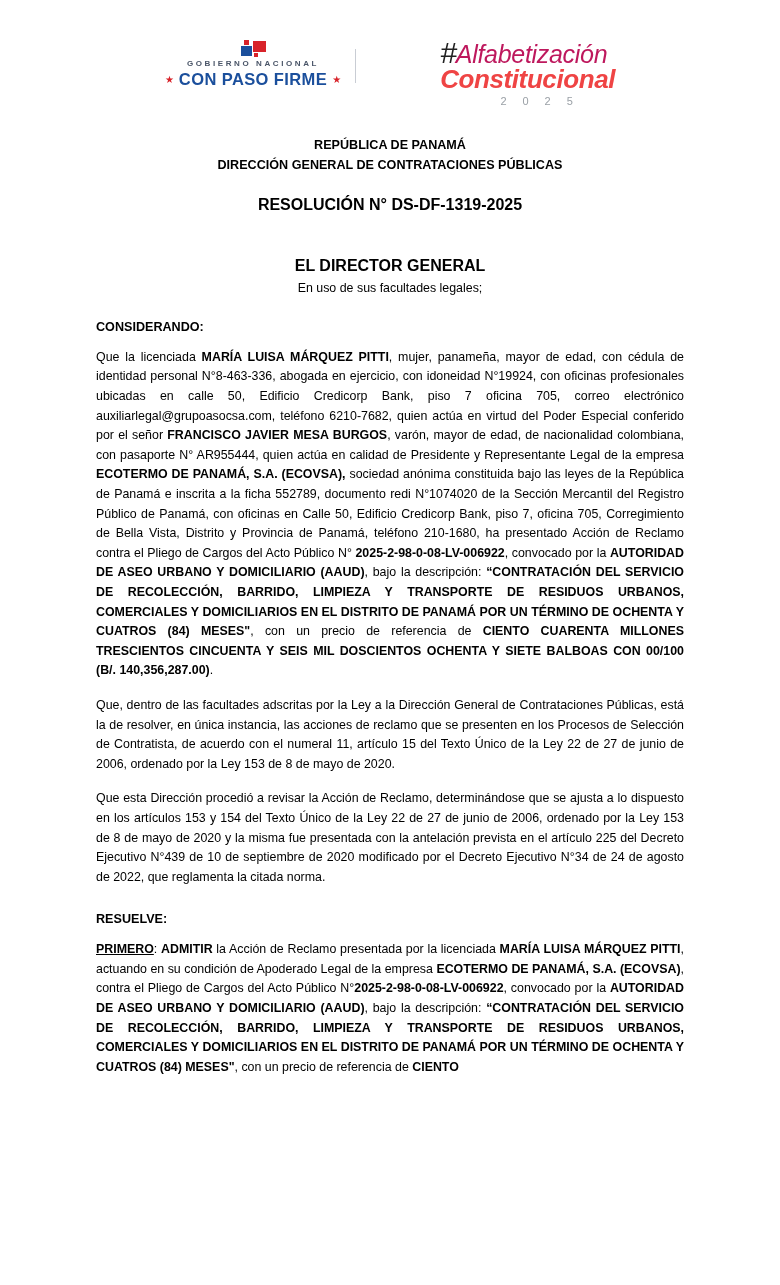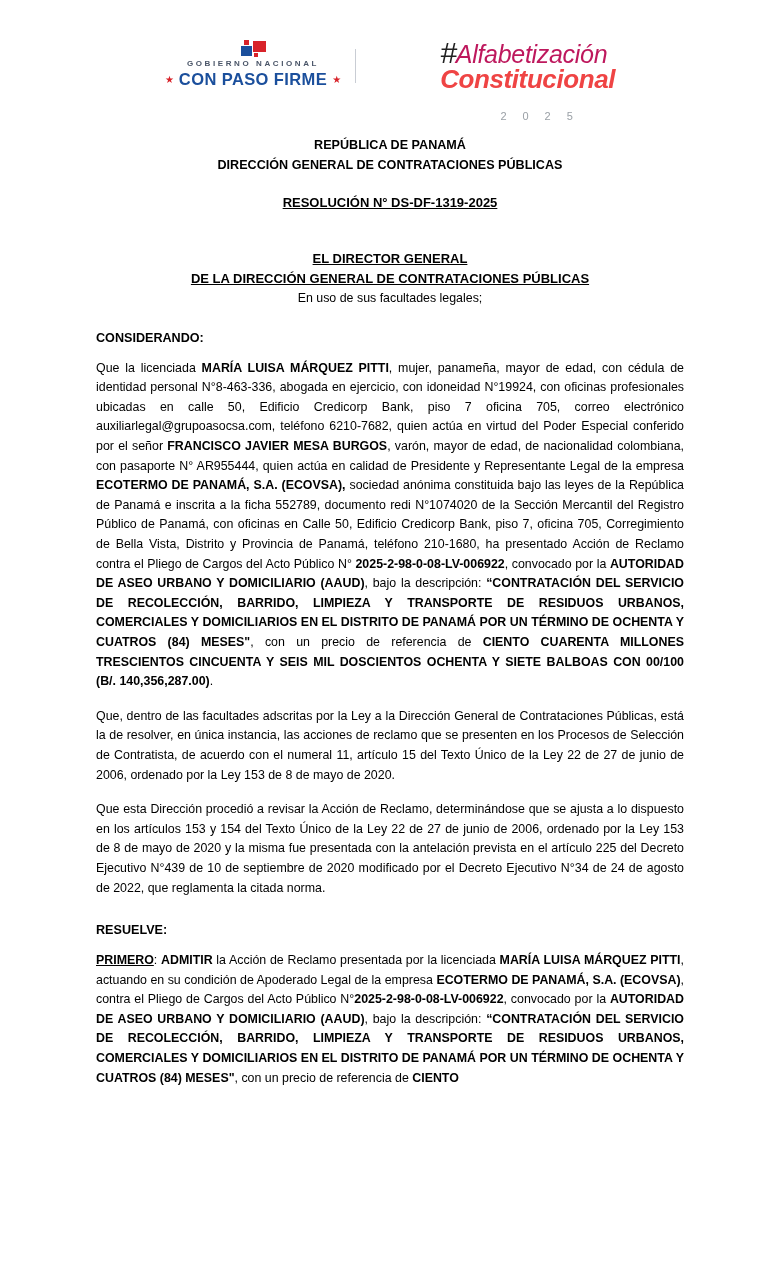--- a/index.html
+++ b/index.html
@@ -156,45 +156,44 @@
     font-weight: bold;
     color: #ef4444;
     line-height: 1;
     letter-spacing: -0.4px;
   }
   .alfa-year {
     text-align: center;
     font-size: 11px;
     letter-spacing: 16px;
     color: #9aa0a6;
-    margin-top: 18px;
+    margin-top: 3px;
     padding-left: 34px;
   }
 
   
   .doc {
     padding: 0 96px;
     box-sizing: border-box;
   }
   .ctr {
     text-align: center;
   }
   .b {
     font-weight: bold;
   }
   .t-title {
     font-size: 12.6px;
     font-weight: bold;
     line-height: 1.55;
   }
   .t-sub {
-    font-size: 13px;
+    font-size: 16px;
     font-weight: bold;
     line-height: 1.55;
-    text-decoration: underline;
   }
   .t-norm {
     font-size: 12.4px;
     line-height: 1.55;
   }
   .sp-18 { height: 18px; }
   .sp-14 { height: 14px; }
   .sp-10 { height: 10px; }
   .sp-22 { height: 22px; }
 
@@ -261,21 +260,20 @@
     <div class="sp-18"></div>
 
     <div class="ctr t-sub">RESOLUCIÓN N° DS-DF-1319-2025</div>
 
     <div class="sp-18"></div>
 
 
     <div class="sp-18"></div>
 
     <div class="ctr t-sub">EL DIRECTOR GENERAL</div>
-    <div class="ctr t-sub">DE LA DIRECCIÓN GENERAL DE CONTRATACIONES PÚBLICAS</div>
     <div class="ctr t-norm">En uso de sus facultades legales;</div>
 
     <div class="sp-22"></div>
 
     <div class="heading-center">CONSIDERANDO:</div>
 
     <div class="sp-14"></div>
 
     <p class="body"><span>Que la licenciada </span><span class="b">MARÍA LUISA MÁRQUEZ PITTI</span><span>, mujer, panameña, mayor de edad, con cédula de identidad personal N°8-463-336, abogada en ejercicio, con idoneidad N°19924, con oficinas profesionales ubicadas en calle 50, Edificio Credicorp Bank, piso 7 oficina 705, correo electrónico auxiliarlegal@grupoasocsa.com, teléfono 6210-7682, quien actúa en virtud del Poder Especial conferido por el señor </span><span class="b">FRANCISCO JAVIER MESA BURGOS</span><span>, varón, mayor de edad, de nacionalidad colombiana, con pasaporte N° AR955444, quien actúa en calidad de Presidente y Representante Legal de la empresa </span><span class="b">ECOTERMO DE PANAMÁ, S.A. (ECOVSA),</span><span> sociedad anónima constituida bajo las leyes de la República de Panamá e inscrita a la ficha 552789, documento redi N°1074020 de la Sección Mercantil del Registro Público de Panamá, con oficinas en Calle 50, Edificio Credicorp Bank, piso 7, oficina 705, Corregimiento de Bella Vista, Distrito y Provincia de Panamá, teléfono 210-1680, ha presentado Acción de Reclamo contra el Pliego de Cargos del Acto Público N° </span><span class="b">2025-2-98-0-08-LV-006922</span><span>, convocado por la </span><span class="b">AUTORIDAD DE ASEO URBANO Y DOMICILIARIO (AAUD)</span><span>, bajo la descripción: </span><span class="b">“CONTRATACIÓN DEL SERVICIO DE RECOLECCIÓN, BARRIDO, LIMPIEZA Y TRANSPORTE DE RESIDUOS URBANOS, COMERCIALES Y DOMICILIARIOS EN EL DISTRITO DE PANAMÁ POR UN TÉRMINO DE OCHENTA Y CUATROS (84) MESES"</span><span>, con un precio de referencia de </span><span class="b">CIENTO CUARENTA MILLONES TRESCIENTOS CINCUENTA Y SEIS MIL DOSCIENTOS OCHENTA Y SIETE BALBOAS CON 00/100 (B/. 140,356,287.00)</span><span>.</span></p>
 

